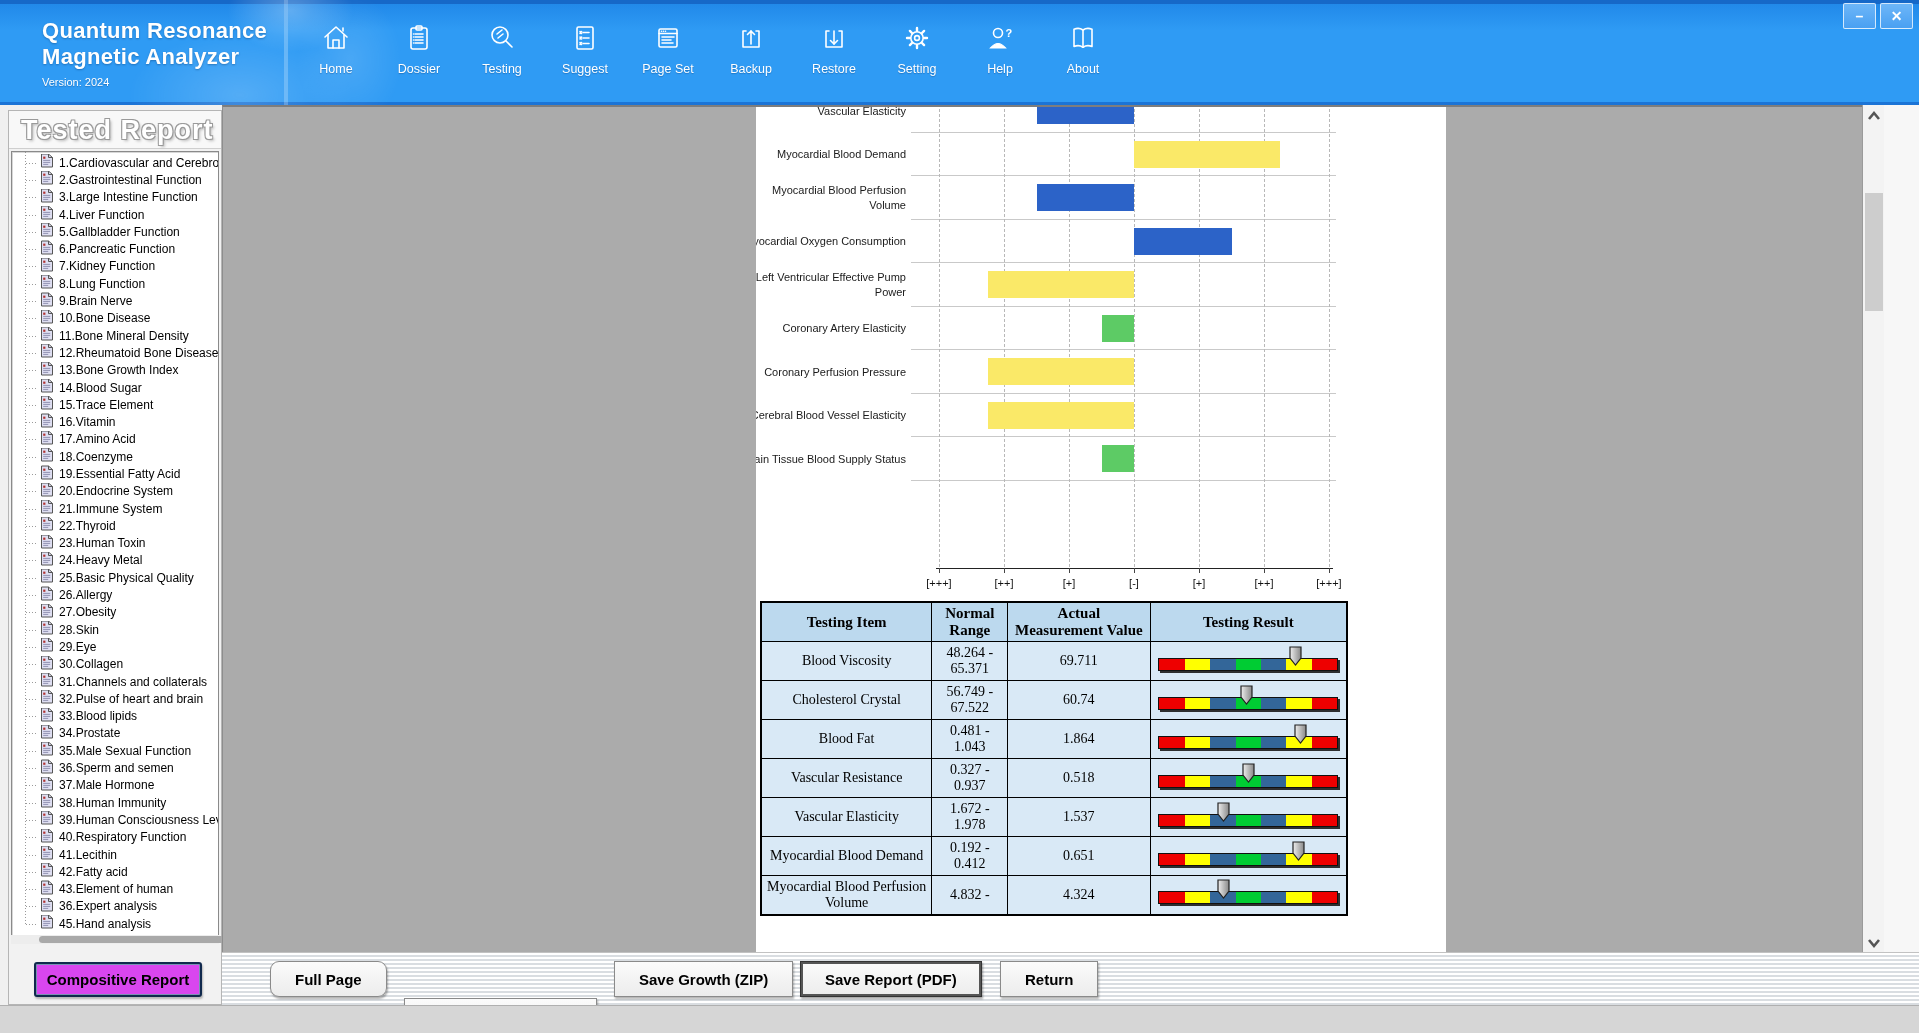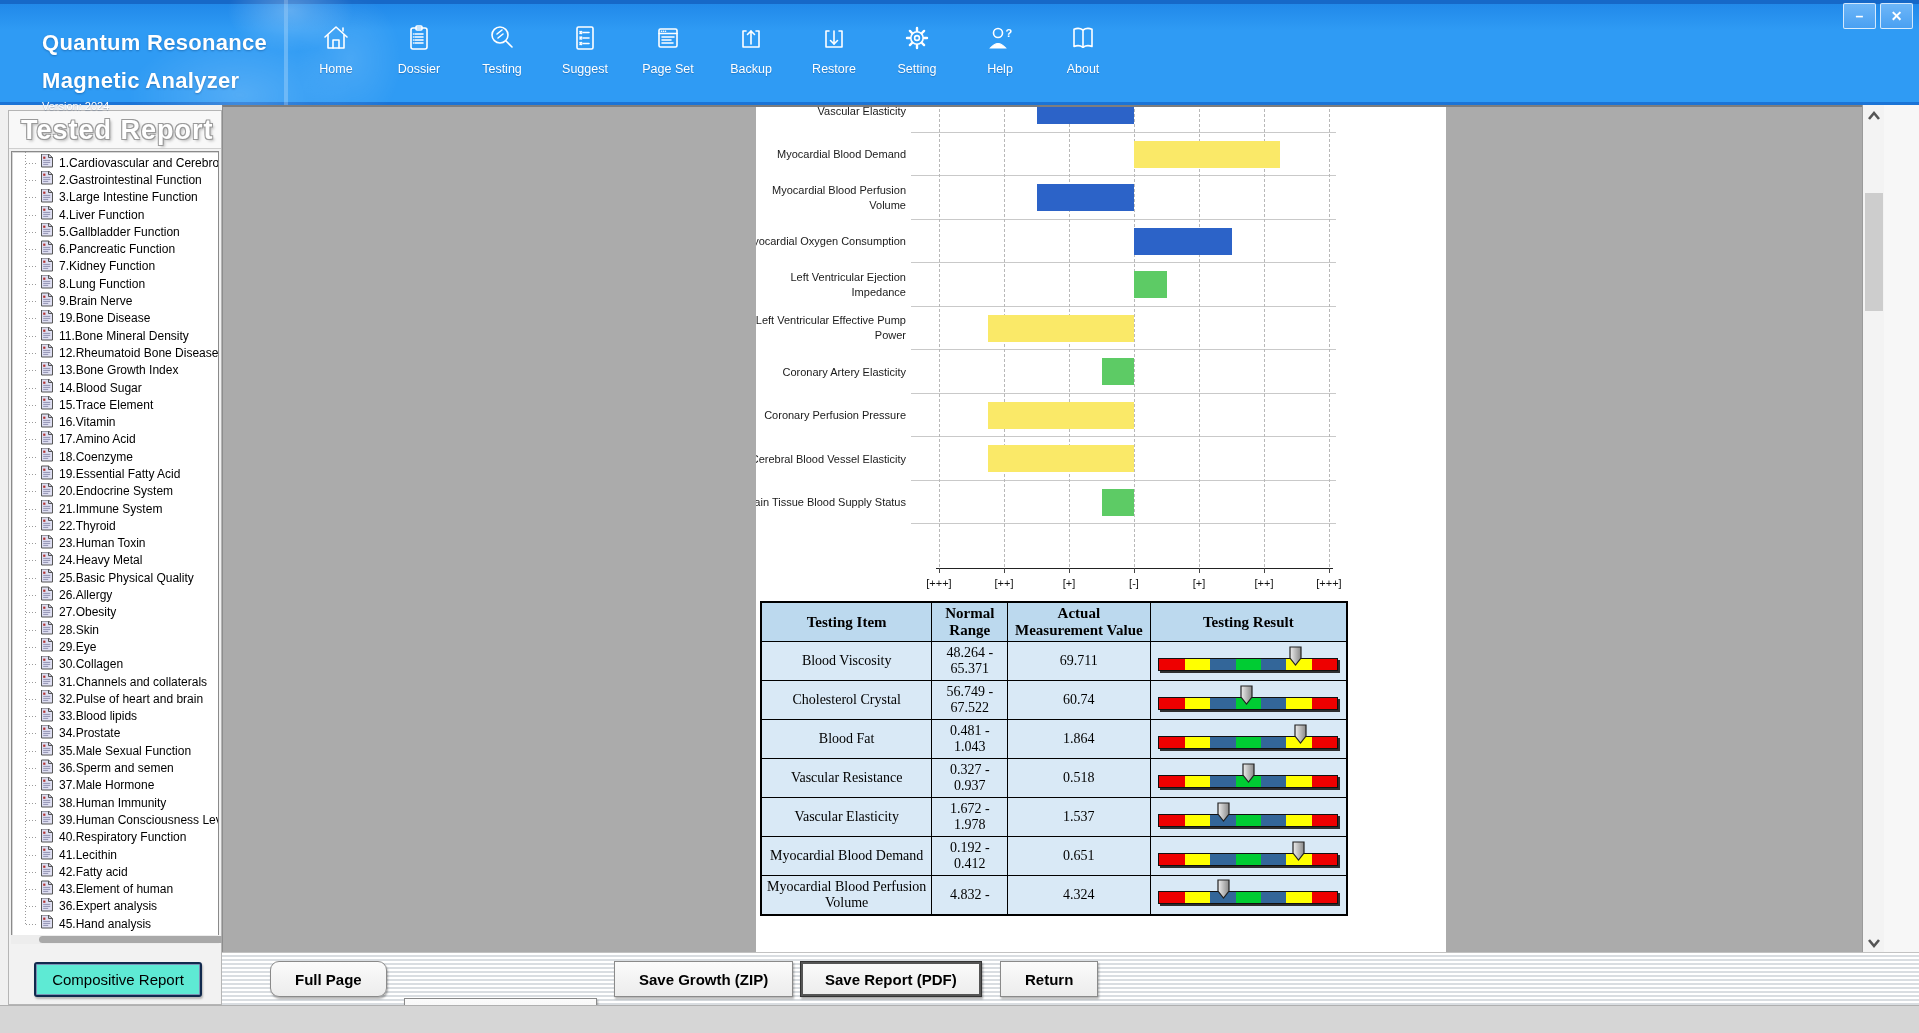--- a/index.html
+++ b/index.html
@@ -13,21 +13,21 @@
             border-bottom:3px solid #1b74d6; }
   .header::before { content:""; position:absolute; left:0; top:0; right:0; height:4px; background:#1668c8; }
   .bodyscan { position:absolute; left:0; top:0; width:560px; height:105px; opacity:.5;
     background:
       radial-gradient(ellipse 90px 60px at 290px 10px, rgba(255,255,255,.55), transparent 70%),
       radial-gradient(ellipse 160px 90px at 240px 95px, rgba(255,255,255,.35), transparent 70%),
       radial-gradient(ellipse 70px 90px at 350px 60px, rgba(255,255,255,.25), transparent 75%),
       linear-gradient(90deg, transparent 284px, rgba(255,255,255,.5) 284px, rgba(255,255,255,.5) 288px, transparent 288px); }
   .brand { position:absolute; left:42px; top:18px; color:#fff; z-index:2; }
   .brand .t { font-size:22px; font-weight:bold; line-height:26px; letter-spacing:.3px;
-              text-shadow:0 1px 2px rgba(0,40,90,.35);margin-top:12px; }
+              text-shadow:0 1px 2px rgba(0,40,90,.35); }
   .brand .v { font-size:11px; margin-top:6px; text-shadow:0 1px 1px rgba(0,40,90,.3); }
   .toolbar { position:absolute; left:300px; top:22px; display:flex; z-index:2; }
   .tb-item { width:72px; margin-right:11px; text-align:center; color:#fff; cursor:pointer; }
   .tb-item svg { width:32px; height:32px; display:block; margin:0 auto 8px auto; }
   .tb-item .tb-label { font-size:12.5px; text-shadow:0 1px 1px rgba(0,40,90,.3); }
   .win-controls { position:absolute; right:6px; top:3px; display:flex; gap:4px; z-index:3; }
   .win-btn { width:33px; height:26px; background:linear-gradient(180deg,#6db6f8,#49a0f2);
              border:1px solid rgba(255,255,255,.75); border-radius:2px; color:#fff;
              font-size:14px; font-weight:bold; text-align:center; line-height:24px; cursor:pointer; }
 
@@ -47,23 +47,23 @@
   .tree-item { position:relative; height:17.3px; display:flex; align-items:center; cursor:pointer;
                white-space:nowrap; overflow:hidden; padding-left:22px; }
   .tree-item::before { content:""; position:absolute; left:8px; top:50%; width:12px; height:1px;
                background-image:repeating-linear-gradient(to right,#9a9a9a 0 1px, transparent 1px 3px); }
   .tree-item svg { width:14px; height:15px; margin-right:5px; flex:0 0 auto; }
   .tree-item .ti-label { font-size:12px; color:#000; }
   .hscroll { position:absolute; left:2px; right:2px; top:824px; height:9px; background:#ededed; }
   .hscroll .thumb { position:absolute; left:28px; top:1px; width:200px; height:7px;
                     background:#a9a9a9; border-radius:4px; cursor:pointer; }
   .sb-bottom { position:absolute; left:0; right:0; bottom:8px; height:55px; }
-  .comp-btn { position:absolute; left:26px; top:5px; width:168px; height:35px; background:#5eead4;
+  .comp-btn { position:absolute; left:26px; top:5px; width:168px; height:35px; background:#d946ef;
               border:2px solid #10294d; border-radius:3px; box-shadow:inset 0 0 0 1px #7a92b5, 1px 2px 2px rgba(0,0,0,.25);
-              font-size:15px; font-weight:normal; color:#000; cursor:pointer; }
+              font-size:15px; font-weight:bold; color:#000; cursor:pointer; }
 
   
   .content { position:absolute; left:222px; top:105px; width:1640px; height:847px;
              background:#ababab; border-top:2px solid #7d7d7d; border-left:1px solid #8d8d8d; overflow:hidden; }
   .page { position:absolute; left:533px; top:0; width:690px; height:847px; background:#fff; overflow:hidden; }
 
   
   .chart { position:relative; margin-top:-18px; height:512px; }
   .crow { position:relative; height:43.5px; }
   .clabel { position:absolute; right:540px; left:auto; width:auto; top:50%; transform:translateY(-50%);
@@ -273,21 +273,21 @@
               </svg></span>
             <span class="ti-label">9.Brain Nerve</span>
           </div>
           <div class="tree-item">
             <span><svg viewBox="0 0 14 15">
                 <path d="M1.5 1 H8.5 L12.5 4.5 V14 H1.5 Z" fill="#dfdff2" stroke="#555" stroke-width="1"></path>
                 <path d="M8.5 1 V4.5 H12.5" fill="none" stroke="#555" stroke-width="1"></path>
                 <rect x="3.2" y="3.6" width="2.2" height="2.2" fill="#b03030"></rect>
                 <path d="M3.2 7.4 h7 M3.2 9.4 h7 M3.2 11.4 h5" stroke="#8888aa" stroke-width=".9"></path>
               </svg></span>
-            <span class="ti-label">19.Bone Disease</span>
+            <span class="ti-label">10.Bone Disease</span>
           </div>
           <div class="tree-item">
             <span><svg viewBox="0 0 14 15">
                 <path d="M1.5 1 H8.5 L12.5 4.5 V14 H1.5 Z" fill="#dfdff2" stroke="#555" stroke-width="1"></path>
                 <path d="M8.5 1 V4.5 H12.5" fill="none" stroke="#555" stroke-width="1"></path>
                 <rect x="3.2" y="3.6" width="2.2" height="2.2" fill="#b03030"></rect>
                 <path d="M3.2 7.4 h7 M3.2 9.4 h7 M3.2 11.4 h5" stroke="#8888aa" stroke-width=".9"></path>
               </svg></span>
             <span class="ti-label">11.Bone Mineral Density</span>
           </div>
@@ -637,27 +637,20 @@
               <div class="clabel">Myocardial Blood Perfusion
 Volume</div>
               <div class="cplot">
                 <div class="cbar" style="left:125.5px;width:97.5px;background:#2c63c8"></div>
               </div>
             </div>
             <div class="crow">
               <div class="clabel">Myocardial Oxygen Consumption</div>
               <div class="cplot">
                 <div class="cbar" style="left:223px;width:97.5px;background:#2c63c8"></div>
-              </div>
-            </div>
-            <div class="crow">
-              <div class="clabel">Left Ventricular Ejection
-Impedance</div>
-              <div class="cplot">
-                <div class="cbar" style="left:223px;width:32.5px;background:#5dcb65"></div>
               </div>
             </div>
             <div class="crow">
               <div class="clabel">Left Ventricular Effective Pump
 Power</div>
               <div class="cplot">
                 <div class="cbar" style="left:76.75px;width:146.25px;background:#fae968"></div>
               </div>
             </div>
             <div class="crow">

